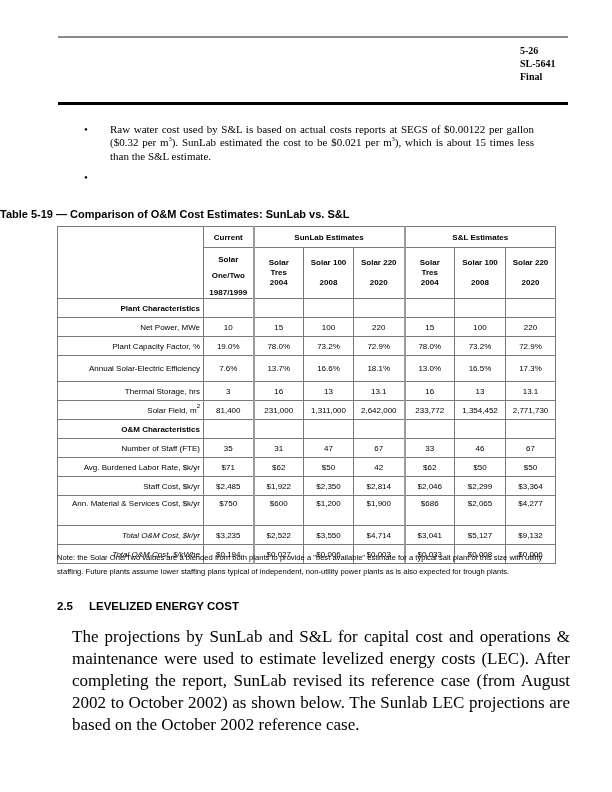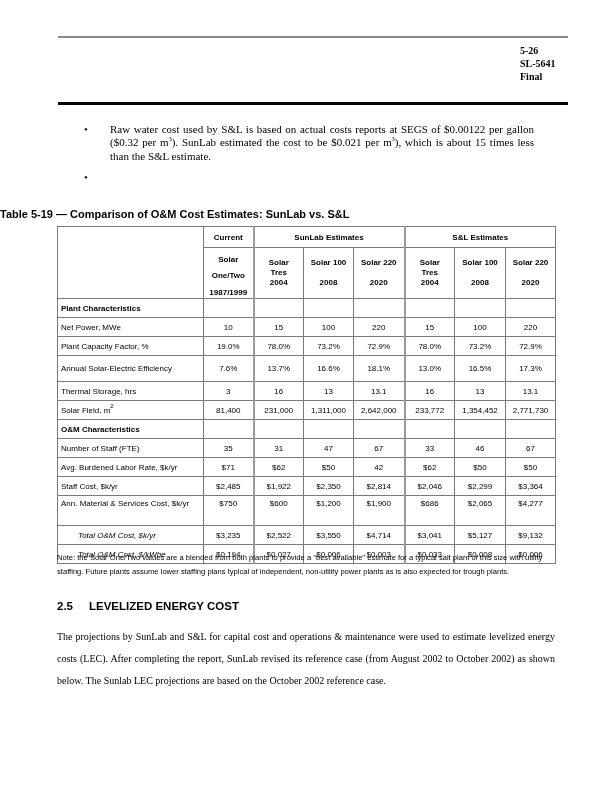--- a/index.html
+++ b/index.html
@@ -11,28 +11,28 @@
   .sans { font-family: "Liberation Sans", sans-serif; }
   .bullets { position: absolute; left: 84px; top: 123px; width: 450px; font-size: 11px; line-height: 13.4px; }
   .bullet { position: relative; padding-left: 26px; text-align: justify; margin-bottom: 8px; }
   .bullet .dot { position: absolute; left: 0; top: 0; }
   sup { font-size: 6px; line-height: 0; vertical-align: 5px; }
   .table-title { position: absolute; left: 0; width: 612px; top: 208px; text-align: left; font-weight: bold; font-size: 11px; }
   table.om { position: absolute; left: 57px; top: 226px; border-collapse: collapse; font-size: 8px; table-layout: fixed; width: 498px; }
   table.om td, table.om th { border: 1px solid #7a7a7a; padding: 0 3px; }
   table.om th { font-weight: bold; text-align: center; }
   table.om td.num { text-align: center; }
-  table.om td.lbl { text-align: left; }
+  table.om td.lbl { text-align: right; }
   table.om td.section { font-weight: bold; }
   table.om td.indent { padding-left: 20px; font-style: italic; }
   .vcol { border-left: 2px solid #9a9a9a !important; }
   .note { position: absolute; left: 57px; top: 551px; width: 500px; font-size: 7.6px; line-height: 14px; }
   .section-head { position: absolute; left: 57px; top: 600px; font-size: 11.5px; font-weight: bold; }
   .section-head .num { display: inline-block; width: 32px; }
-  .para { position: absolute; left: 57px; top: 626px; width: 498px; font-size: 10px; line-height: 22px; text-align: justify; }
+  .para { position: absolute; left: 72px; top: 626px; width: 498px; font-size: 17px; line-height: 22px; text-align: justify; }
 </style>
 </head>
 <body>
 
 <div class="rule-top"></div>
 
 <div class="header-block">
   <div>5-26</div>
   <div>SL-5641</div>
   <div>Final</div>

